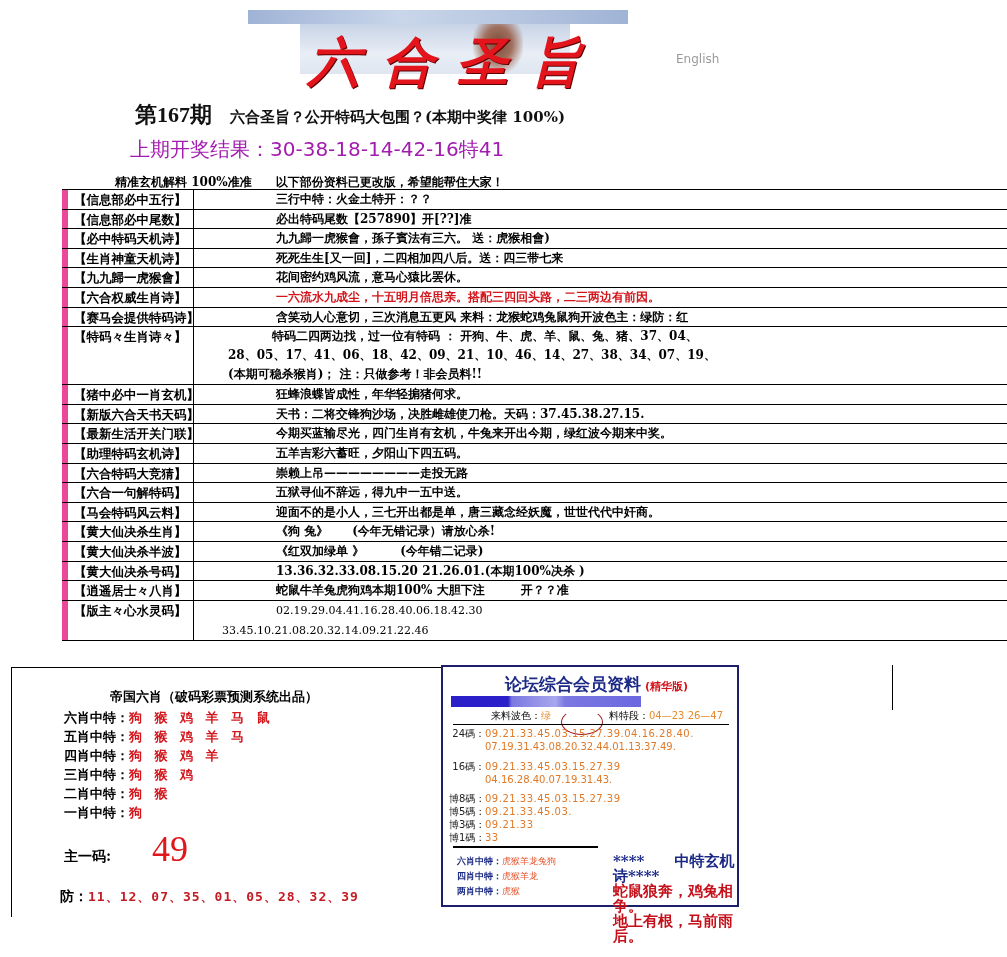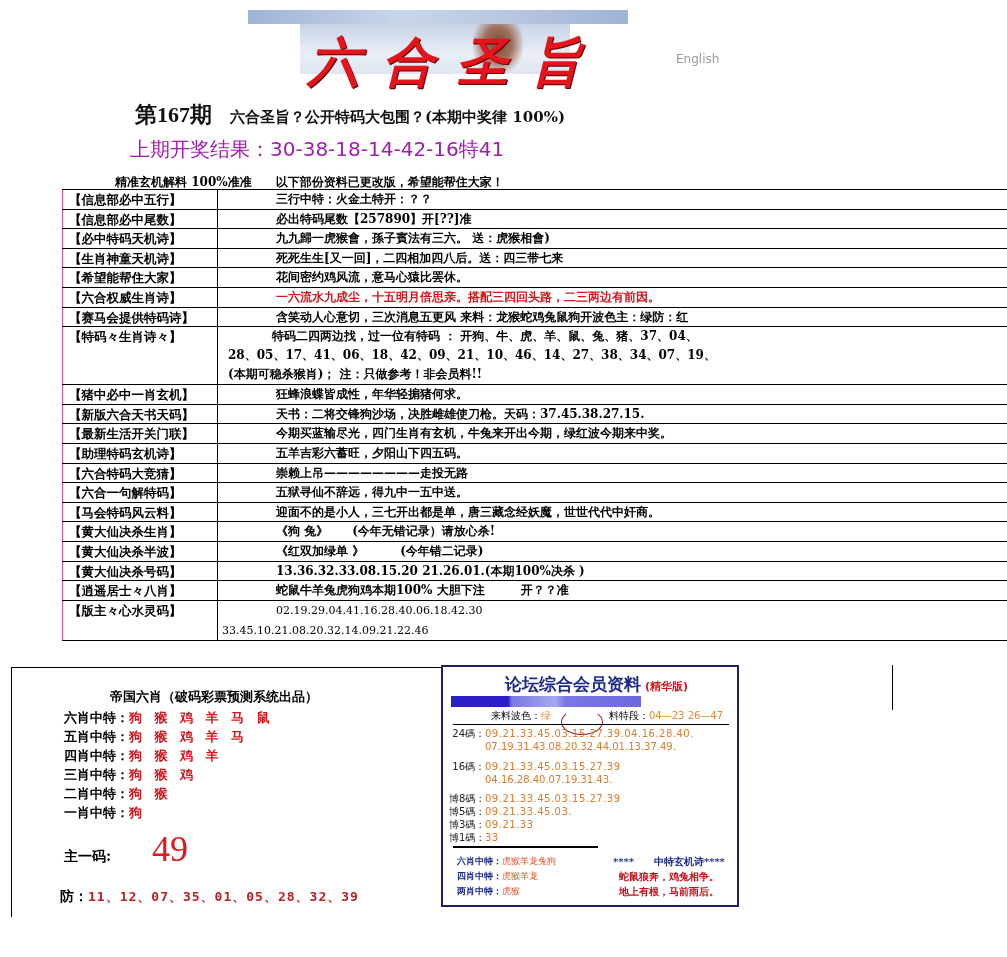--- a/index.html
+++ b/index.html
@@ -25,22 +25,22 @@
   .issue-no { font-family: Liberation Serif, serif; font-size: 22px; font-weight: bold; color: #111; }
   .issue-slogan { margin-left: 18px; font-size: 15px; font-weight: bold; color: #111; }
   .last-result { position: absolute; left: 130px; top: 136px; font-family: "DejaVu Sans", sans-serif;
     font-size: 20px; color: #a21caf; }
   .notice { position: absolute; left: 115px; top: 174px; font-size: 12px; font-weight: bold; }
   .notice span + span { margin-left: 24px; }
 
   
   .main-table { position: absolute; left: 62px; top: 190px; width: 945px; }
   .row { position: relative; height: 19.6px; border-bottom: 1px solid #000; }
-  .row .label { position: absolute; left: 0; top: 0; width: 156px; height: 100%;
-    border-left: 1px solid #ec4899; border-right: 1px solid #000;
+  .row .label { position: absolute; left: 0; top: 0; width: 132px; height: 100%;
+    border-left: 6px solid #ec4899; border-right: 1px solid #000;
     font-size: 12.5px; font-weight: bold; padding-left: 6px; line-height: 19px; white-space: nowrap; }
   .row .value { position: absolute; left: 214px; top: 0; font-size: 12px; font-weight: bold;
     line-height: 19px; white-space: nowrap; }
   .row .value.red { color: #d3141b; }
   .row.tall { height: 58px; }
   .row.tall .value { line-height: 19px; }
   .row.tall .value.wrapline { left: 166px; }
   .row.last { height: 40px; }
   .row.last .value.small { font-weight: normal; font-size: 11px; }
   .top-rule { position: absolute; left: 62px; top: 189px; width: 945px; height: 1px; background: #000; }
@@ -71,21 +71,21 @@
   .forum-rule { position: absolute; left: 10px; top: 57px; width: 276px; height: 1px; background: #000; }
   .forum-rule2 { position: absolute; left: 10px; top: 172px; width: 145px; height: 2px; background: #000; }
   .circle-mark { position: absolute; left: 118px; top: 42px; width: 42px; height: 26px;
     border: 1px solid #a21a1a; border-radius: 50%; border-top-color: transparent; }
   .code-block { position: absolute; font-family: "DejaVu Sans", sans-serif; font-size: 10px; white-space: nowrap; }
   .code-block .key { color: #222; display: inline-block; width: 36px; text-align: right; }
   .code-block .val { color: #e07a28; letter-spacing: 0.5px; }
   .code-block .cont { padding-left: 36px; color: #e07a28; }
   .forum-bottom-left { position: absolute; left: 14px; top: 186px; font-size: 9px; font-weight: bold; color: #1c2a86; line-height: 15px; }
   .forum-bottom-left .pick { color: #e5532c; font-weight: normal; }
-  .forum-bottom-right { position: absolute; left: 170px; top: 186px; font-size: 10px; font-weight: bold; line-height: 15px; text-align: center; }
+  .forum-bottom-right { position: absolute; left: 170px; top: 186px; font-size: 15px; font-weight: bold; line-height: 15px; text-align: left; }
   .forum-bottom-right .head { color: #1c2a86; }
   .forum-bottom-right .poem { color: #c4101a; }
   .outer-right-rule { position: absolute; left: 892px; top: 665px; width: 1px; height: 45px; background: #000; }
 </style>
 </head>
 <body>
 
 <div class="banner">
   <div class="banner-strip"></div>
   <div class="banner-photo"></div>
@@ -117,21 +117,21 @@
   </div>
   <div class="row">
     <div class="label">【必中特码天机诗】</div>
     <div class="value">九九歸一虎猴會，孫子賓法有三六。 送：虎猴相會)</div>
   </div>
   <div class="row">
     <div class="label">【生肖神童天机诗】</div>
     <div class="value">死死生生[又一回]，二四相加四八后。送：四三带七来</div>
   </div>
   <div class="row">
-    <div class="label">【希望能帮住大家】</div>
+    <div class="label">【九九歸一虎猴會】</div>
     <div class="value">花间密约鸡风流，意马心猿比罢休。</div>
   </div>
   <div class="row">
     <div class="label">【六合权威生肖诗】</div>
     <div class="value red">一六流水九成尘，十五明月倍思亲。搭配三四回头路，二三两边有前因。</div>
   </div>
   <div class="row">
     <div class="label">【赛马会提供特码诗】</div>
     <div class="value">含笑动人心意切，三次消息五更风 来料：龙猴蛇鸡兔鼠狗开波色主：绿防：红</div>
   </div>

